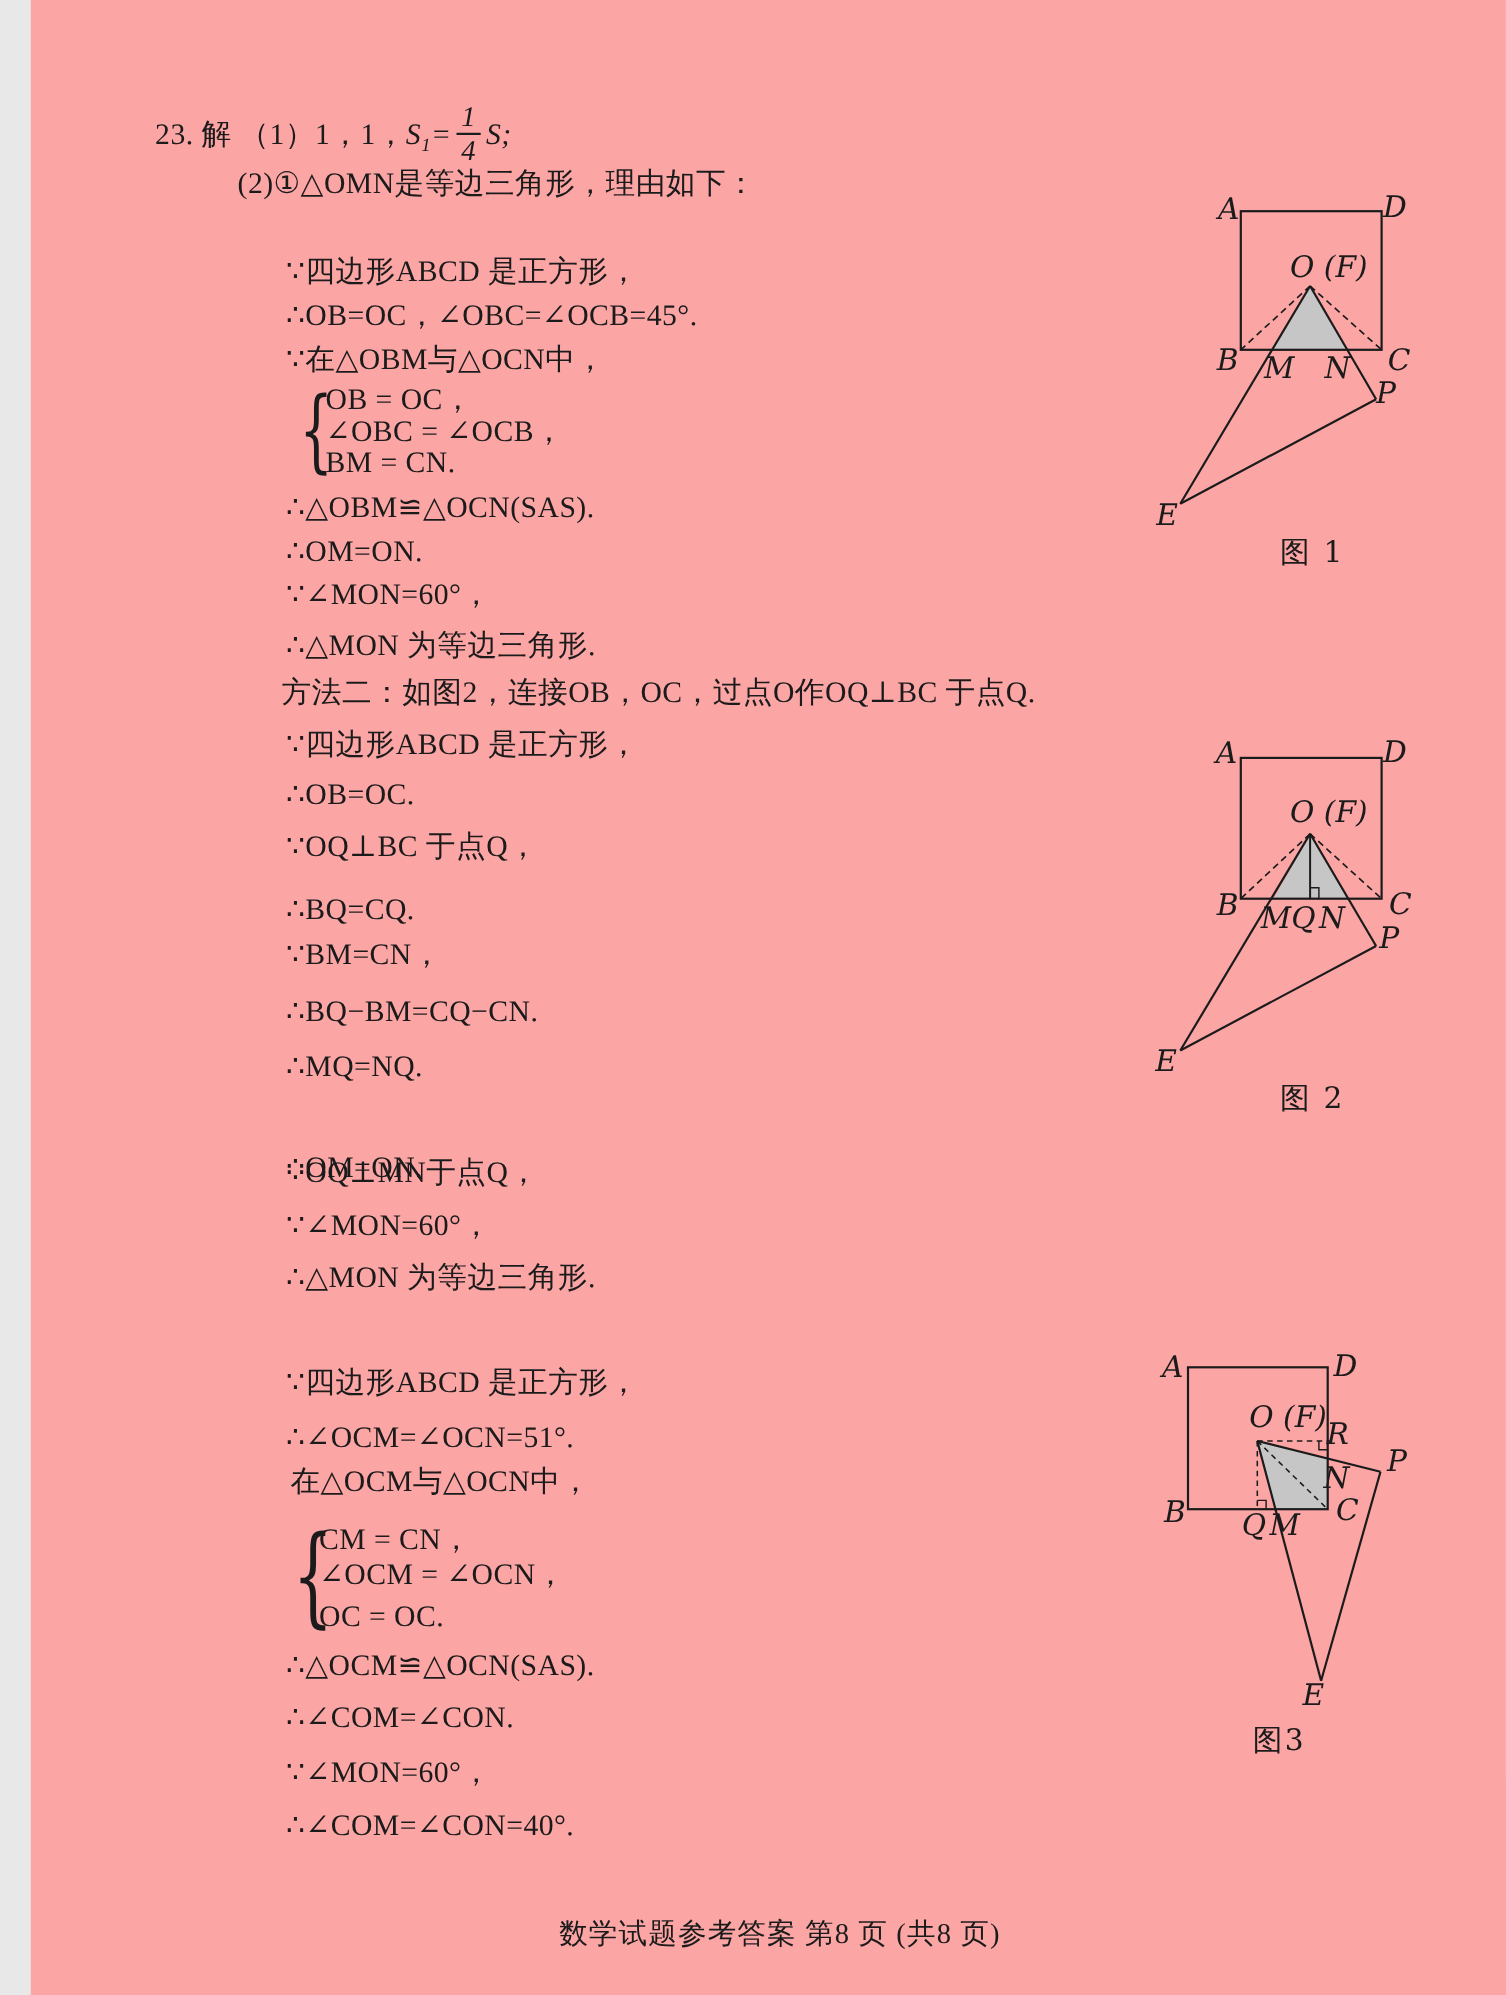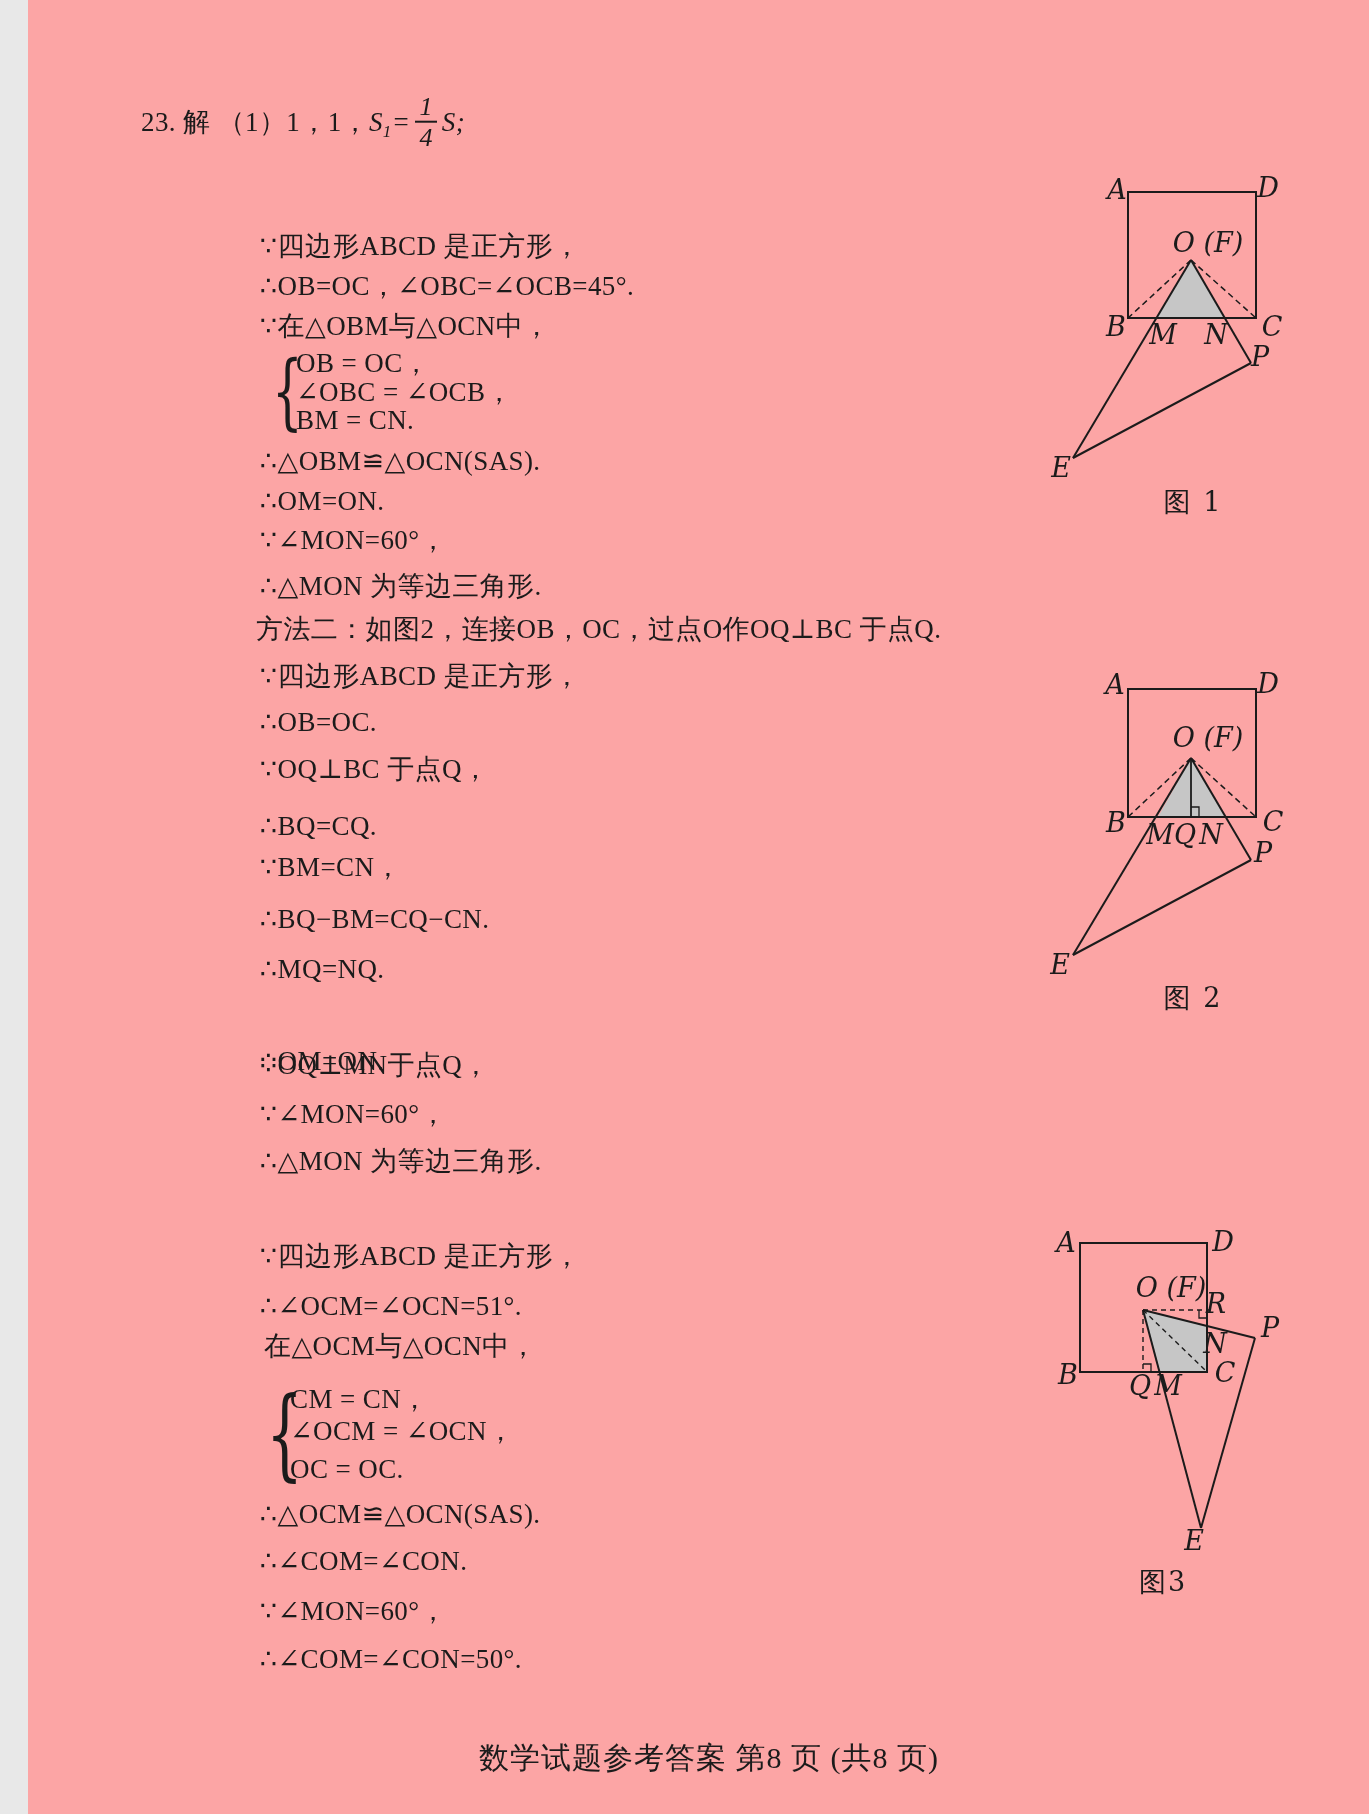--- a/index.html
+++ b/index.html
@@ -46,32 +46,33 @@
   .fig text{
     font-family:"DejaVu Serif","Liberation Serif",serif;
     font-size:27px;
     font-style:italic;
     fill:#1b1b1b;
   }
   .fig text.cap{font-style:normal;font-size:27px;letter-spacing:2px;}
   .footer{
     position:absolute;top:1758px;left:681px;
     transform:translate(-50%,-50%);
-    font-size:30px;letter-spacing:1px;white-space:nowrap;font-family:Liberation Serif, serif;
+    font-size:26px;letter-spacing:1px;white-space:nowrap;font-family:Liberation Serif, serif;
   }
 </style>
 </head>
 <body>
 
 <div id="page">
 
   <div class="tline" style="top:122px;left:113px">
     <span>23. 解 （1）1，1，</span><span class="it">S</span><sub class="it" style="font-size:17px">1</sub><span class="it">=</span><span class="frac"><span class="num">1</span><span class="den">4</span></span><span class="it">S;</span>
   </div>
 
+  <div class="tline" style="top:167px;left:188px">(2)①△OMN是等边三角形，理由如下：</div>
   <div class="tline" style="top:247px;left:232px">∵四边形ABCD 是正方形，</div>
   <div class="tline math" style="top:287px;left:232px">∴OB=OC，∠OBC=∠OCB=45°.</div>
   <div class="tline" style="top:327px;left:232px">∵在△OBM与△OCN中，</div>
 
   <div class="sys-brace brace1">{</div>
   <div class="tline math" style="top:364px;left:268px">OB = OC，</div>
   <div class="tline math" style="top:393px;left:268px">∠OBC = ∠OCB，</div>
   <div class="tline math" style="top:421px;left:268px">BM = CN.</div>
 
   <div class="tline math" style="top:462px;left:232px">∴△OBM≌△OCN(SAS).</div>
@@ -95,21 +96,21 @@
   <div class="tline" style="top:1347px;left:236px">在△OCM与△OCN中，</div>
 
   <div class="sys-brace brace2">{</div>
   <div class="tline math" style="top:1400px;left:262px">CM = CN，</div>
   <div class="tline math" style="top:1432px;left:262px">∠OCM = ∠OCN，</div>
   <div class="tline math" style="top:1470px;left:262px">OC = OC.</div>
 
   <div class="tline math" style="top:1515px;left:232px">∴△OCM≌△OCN(SAS).</div>
   <div class="tline math" style="top:1562px;left:232px">∴∠COM=∠CON.</div>
   <div class="tline math" style="top:1612px;left:232px">∵∠MON=60°，</div>
-  <div class="tline math" style="top:1660px;left:232px">∴∠COM=∠CON=50°.</div>
+  <div class="tline math" style="top:1660px;left:232px">∴∠COM=∠CON=40°.</div>
 
   <svg class="fig" style="left:1000px;top:150px" width="280" height="372" viewBox="0 0 280 372">
     <polygon points="163,110 128,168 197,168" fill="#c6c6c6" stroke="none"></polygon>
     <rect x="100" y="42" width="128" height="126" fill="none" stroke="#1b1b1b" stroke-width="2"></rect>
     <line x1="163" y1="110" x2="100" y2="168" stroke="#1b1b1b" stroke-width="1.5" stroke-dasharray="6,4"></line>
     <line x1="163" y1="110" x2="228" y2="168" stroke="#1b1b1b" stroke-width="1.5" stroke-dasharray="6,4"></line>
     <line x1="45" y1="308" x2="163" y2="110" stroke="#1b1b1b" stroke-width="2"></line>
     <line x1="163" y1="110" x2="223" y2="213" stroke="#1b1b1b" stroke-width="2"></line>
     <line x1="45" y1="308" x2="223" y2="213" stroke="#1b1b1b" stroke-width="2"></line>
     <text x="89" y="49" text-anchor="middle">A</text>

